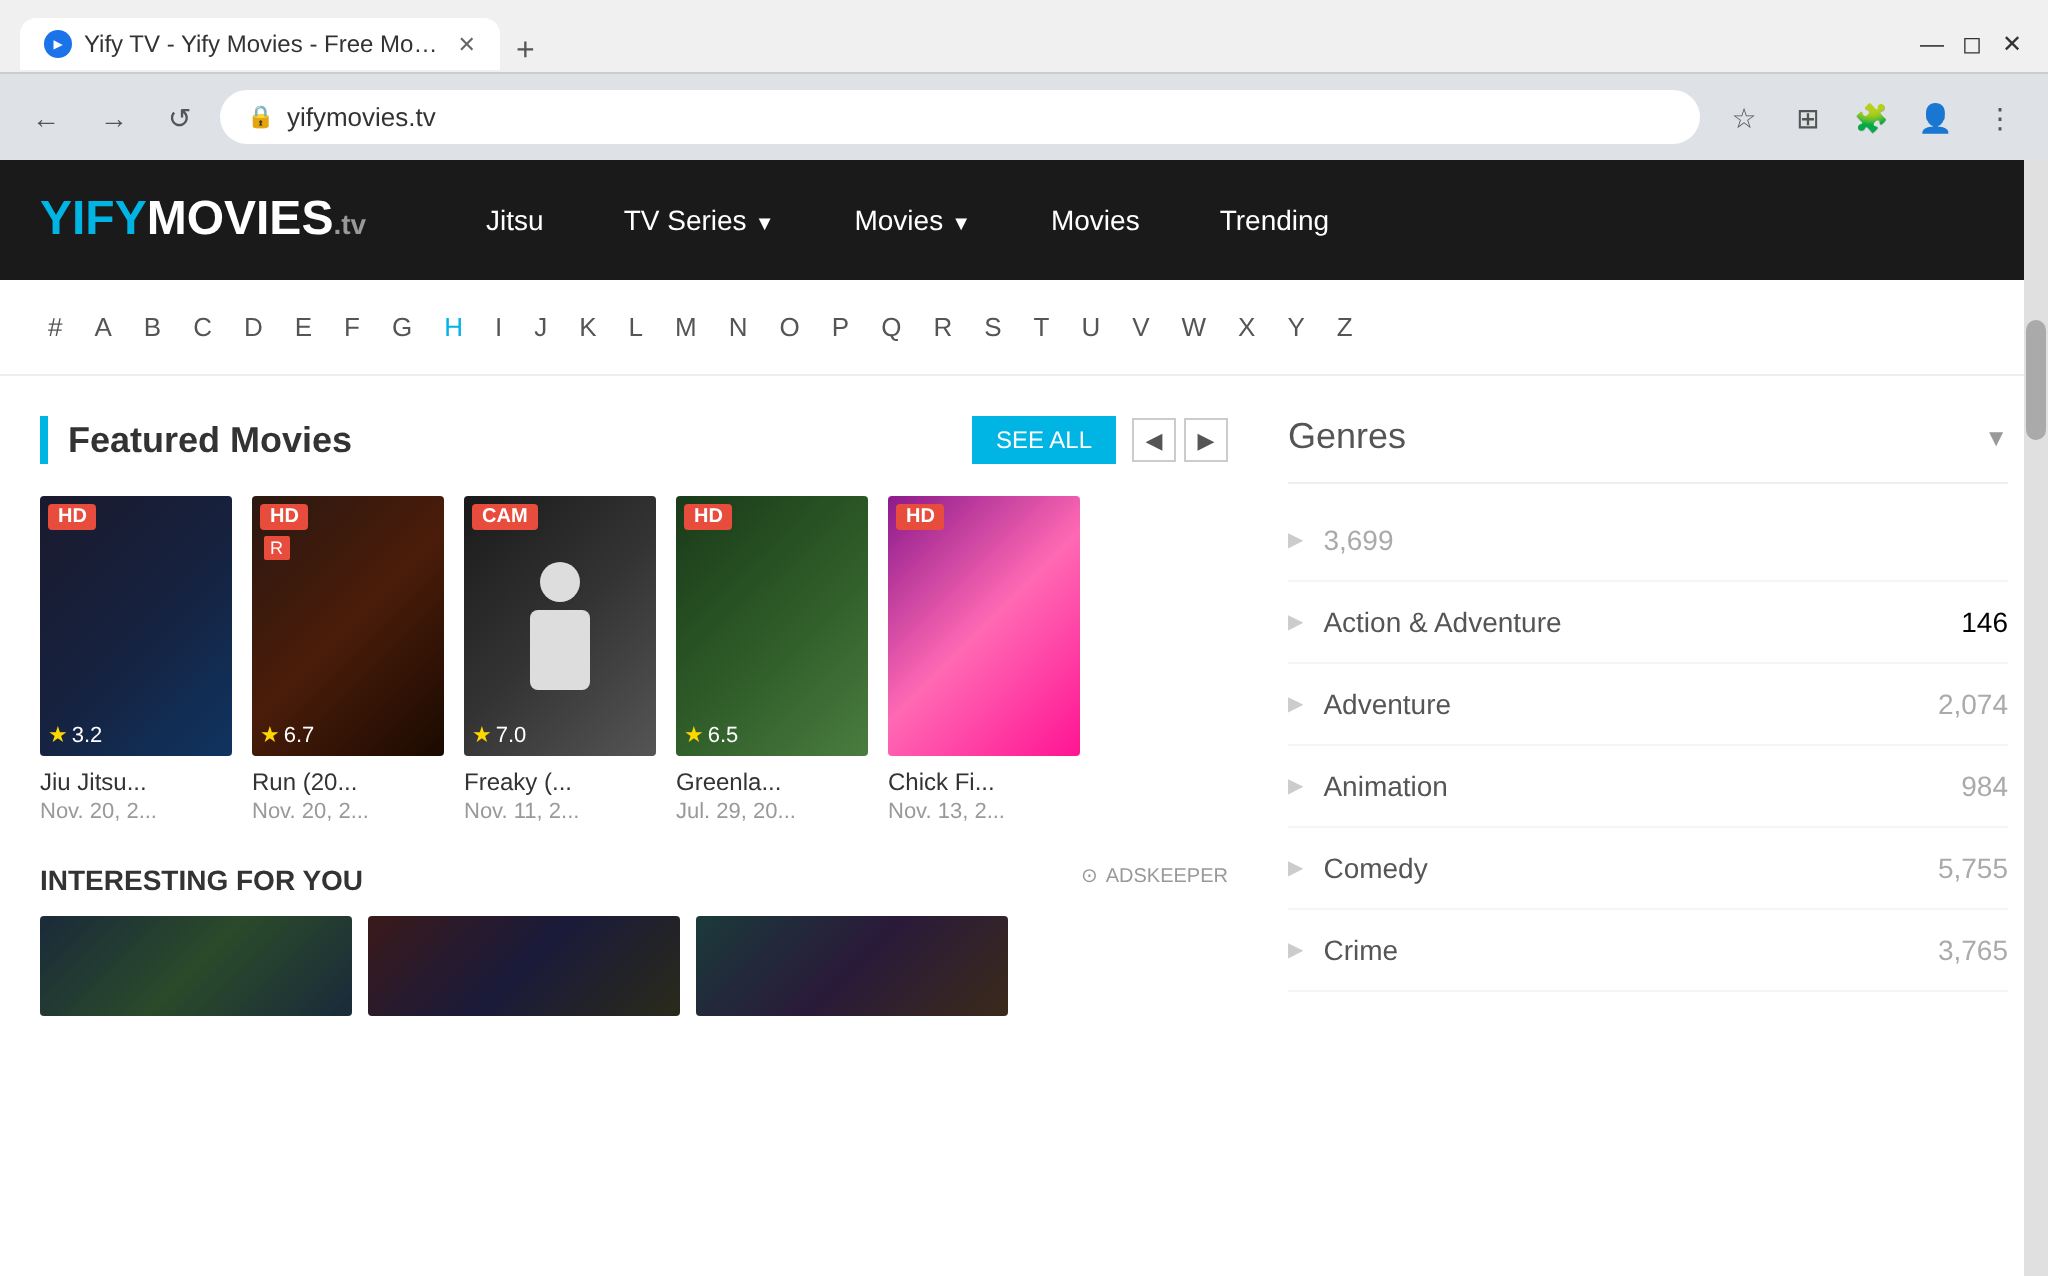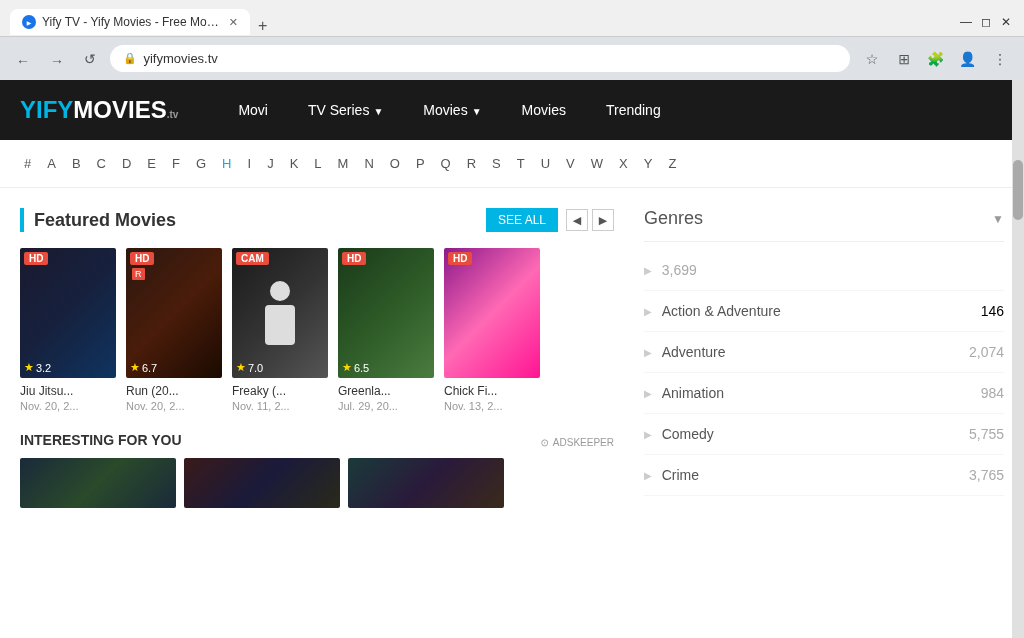--- a/index.html
+++ b/index.html
@@ -26,21 +26,21 @@
     .scrollbar-thumb { width: 10px; height: 60px; background: #aaa; border-radius: 6px; margin: 1px; margin-top: 80px; }
 
     
     .page-content { background: white; position: relative; height: calc(638px - 80px); overflow: hidden; }
 
     
     .site-nav { background: #1a1a1a; display: flex; align-items: center; padding: 0 20px; height: 60px; }
     .site-logo { color: white; font-size: 24px; font-weight: bold; margin-right: 40px; }
     .logo-yify { color: #00b4e4; margin-top: 32px; }
     .logo-movies { color: white; }
-    .logo-tv { color: #999; font-size: 10px; margin-top: 20px; }
+    .logo-tv { color: #999; font-size: 14px; margin-top: 20px; }
     .nav-links { display: flex; gap: 0; }
     .nav-link { color: white; text-decoration: none; padding: 20px 20px; font-size: 14px; cursor: pointer; }
 
     
     .alpha-nav { display: flex; gap: 0; padding: 14px 16px; border-bottom: 1px solid #eee; background: white; }
     .alpha-link { font-size: 13px; color: #555; padding: 2px 8px; cursor: pointer; text-decoration: none; }
     .alpha-link.active { color: #00b4e4; }
 
     
     .main-content { display: flex; padding: 20px; gap: 30px; background: white; }
@@ -63,21 +63,21 @@
     .badge-hd { background: #e74c3c; }
     .badge-cam { background: #e74c3c; }
     .rating { position: absolute; bottom: 4px; left: 4px; display: flex; align-items: center; gap: 2px; font-size: 11px; color: #ffd700; }
     .star { color: #ffd700; }
     .rating-val { color: white; font-size: 11px; }
     .movie-title { font-size: 12px; color: #333; margin-top: 6px; overflow: hidden; text-overflow: ellipsis; white-space: nowrap; }
     .movie-date { font-size: 11px; color: #999; margin-top: 2px; }
 
     
     .interesting-section { margin-top: 10px; }
-    .interesting-header { display: flex; align-items: flex-end; justify-content: space-between; margin-bottom: 10px; }
+    .interesting-header { display: flex; align-items: flex-start; justify-content: space-between; margin-bottom: 10px; }
     .interesting-title { font-size: 14px; font-weight: bold; color: #333; }
     .adskeeper { display: flex; align-items: center; gap: 4px; font-size: 10px; color: #999; }
     .thumbnail-row { display: flex; gap: 8px; }
     .thumbnail { width: 156px; height: 50px; background: #ddd; border-radius: 2px; overflow: hidden; }
 
     
     .genres-header { display: flex; align-items: center; justify-content: space-between; padding-bottom: 12px; border-bottom: 1px solid #eee; margin-bottom: 8px; }
     .genres-title { font-size: 18px; color: #555; font-weight: normal; }
     .genres-arrow { color: #999; font-size: 12px; }
     .genre-item { display: flex; align-items: center; padding: 12px 0; border-bottom: 1px solid #f5f5f5; cursor: pointer; }
@@ -134,21 +134,21 @@
 
   <div class="scrollbar-track">
     <div class="scrollbar-thumb"></div>
   </div>
 
   <nav class="site-nav">
     <div class="site-logo">
       <span class="logo-yify">YIFY</span><span class="logo-movies">MOVIES</span><span class="logo-tv">.tv</span>
     </div>
     <div class="nav-links">
-      <a class="nav-link">Movi</a>
+      <a class="nav-link">Jitsu</a>
       <a class="nav-link">
         <span>TV Series</span><span style="font-size:10px;margin-left:4px;">▼</span>
       </a>
       <a class="nav-link">
         <span>Movies</span><span style="font-size:10px;margin-left:4px;">▼</span>
       </a>
       <a class="nav-link">Movies</a>
       <a class="nav-link">Trending</a>
     </div>
   </nav>

